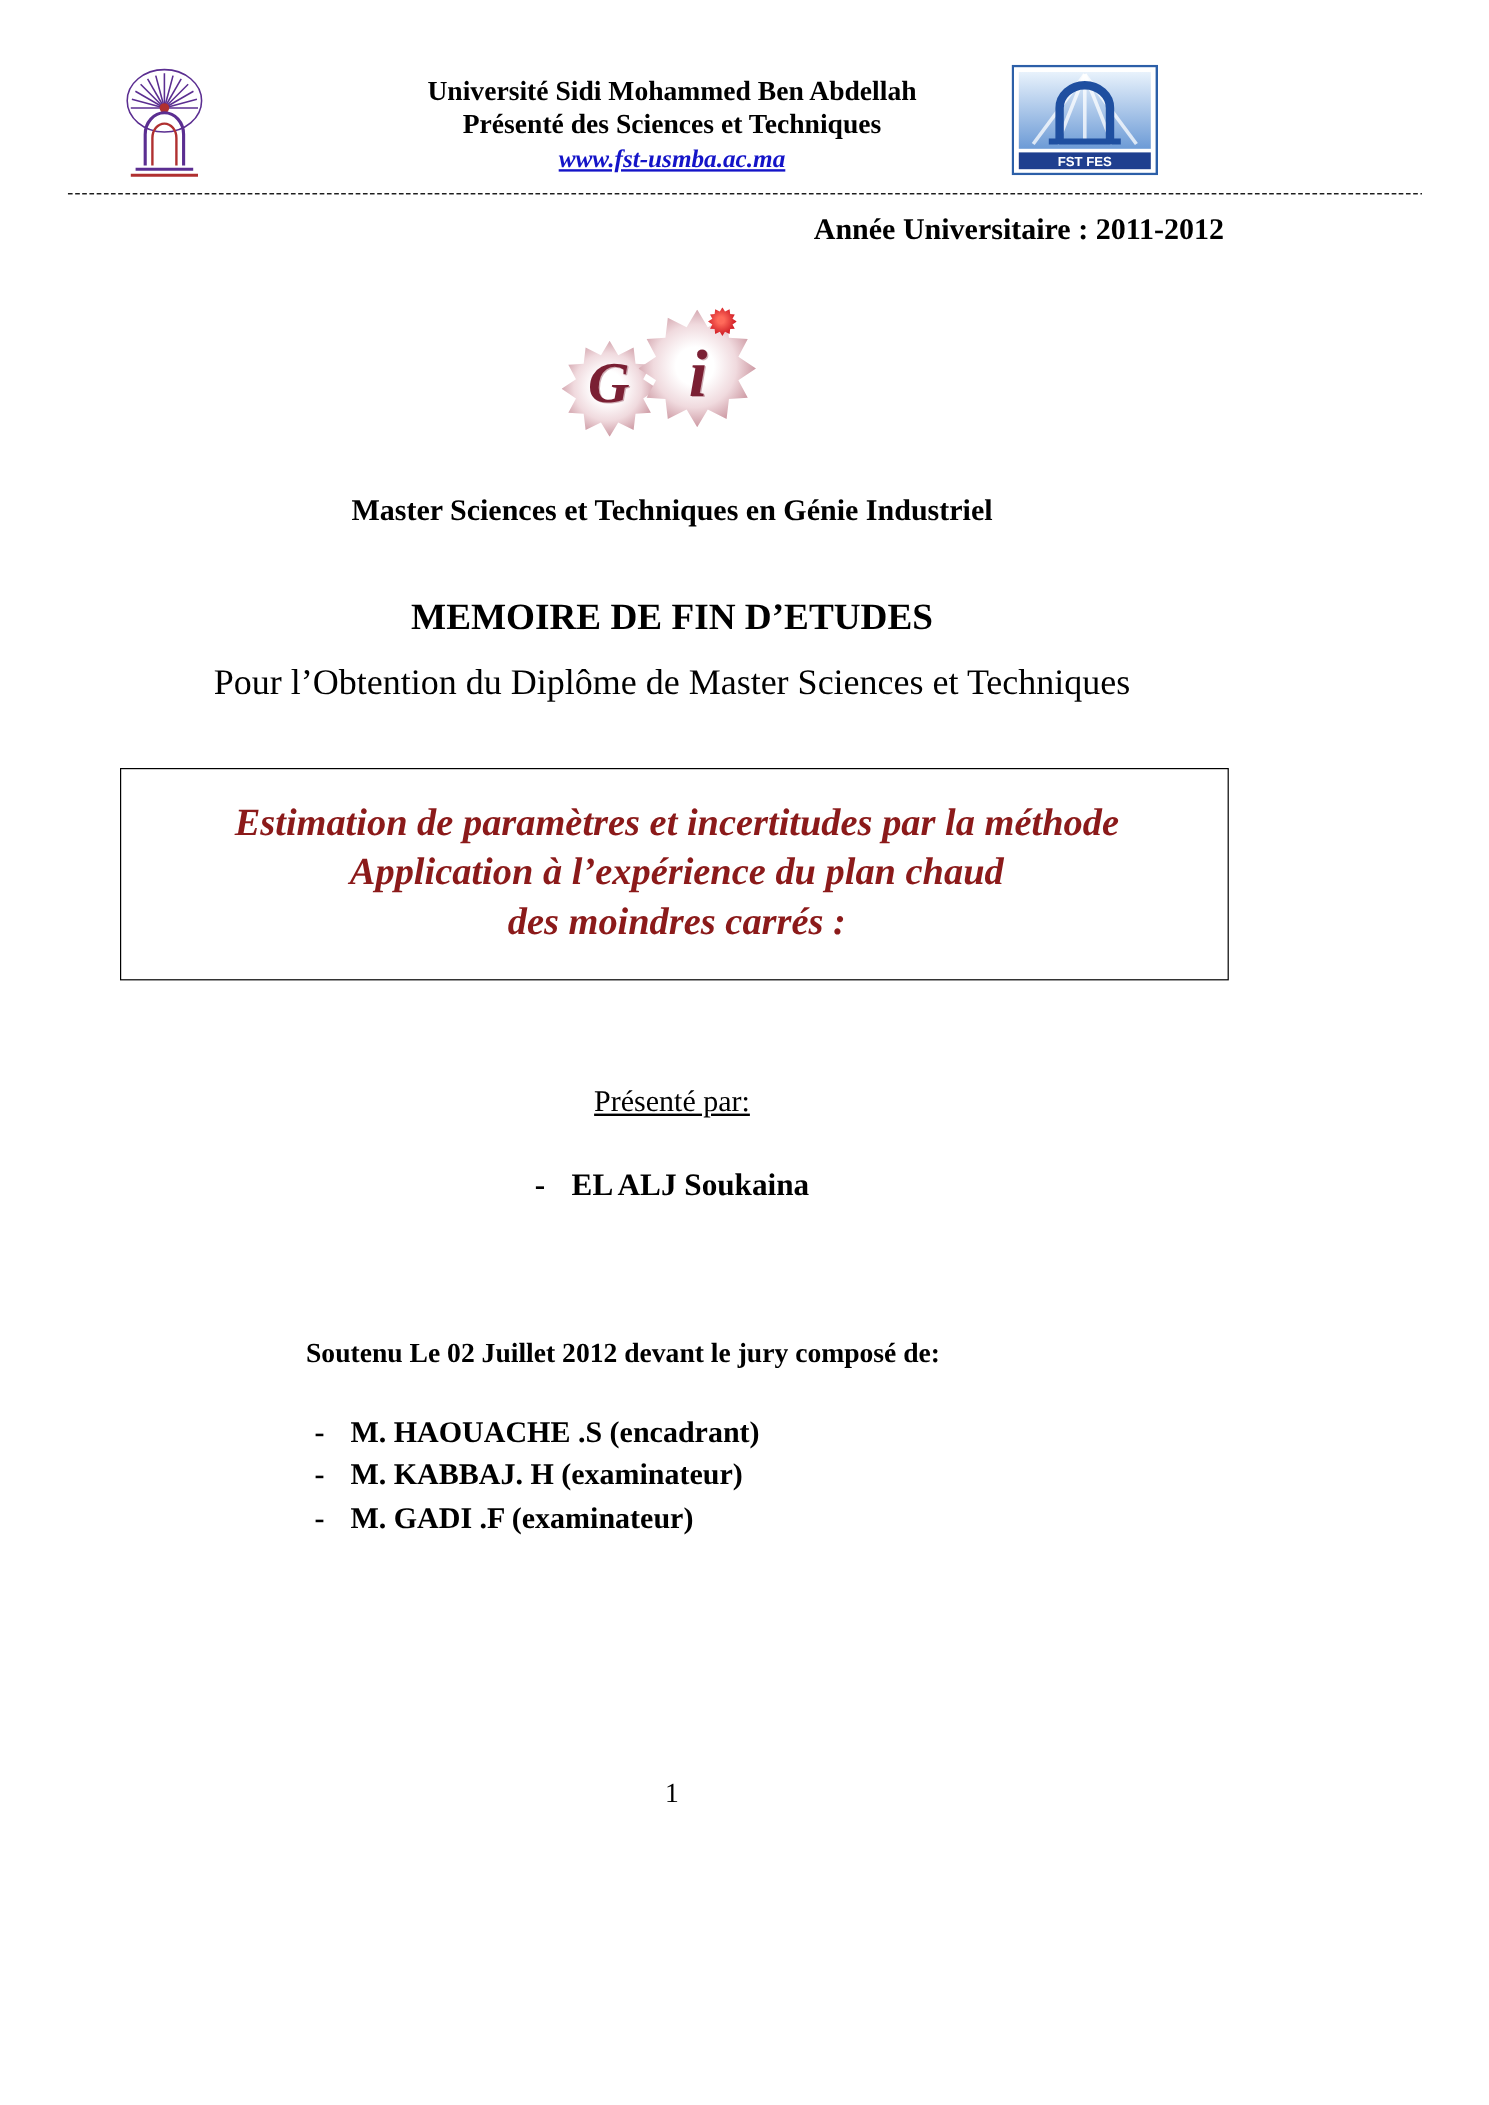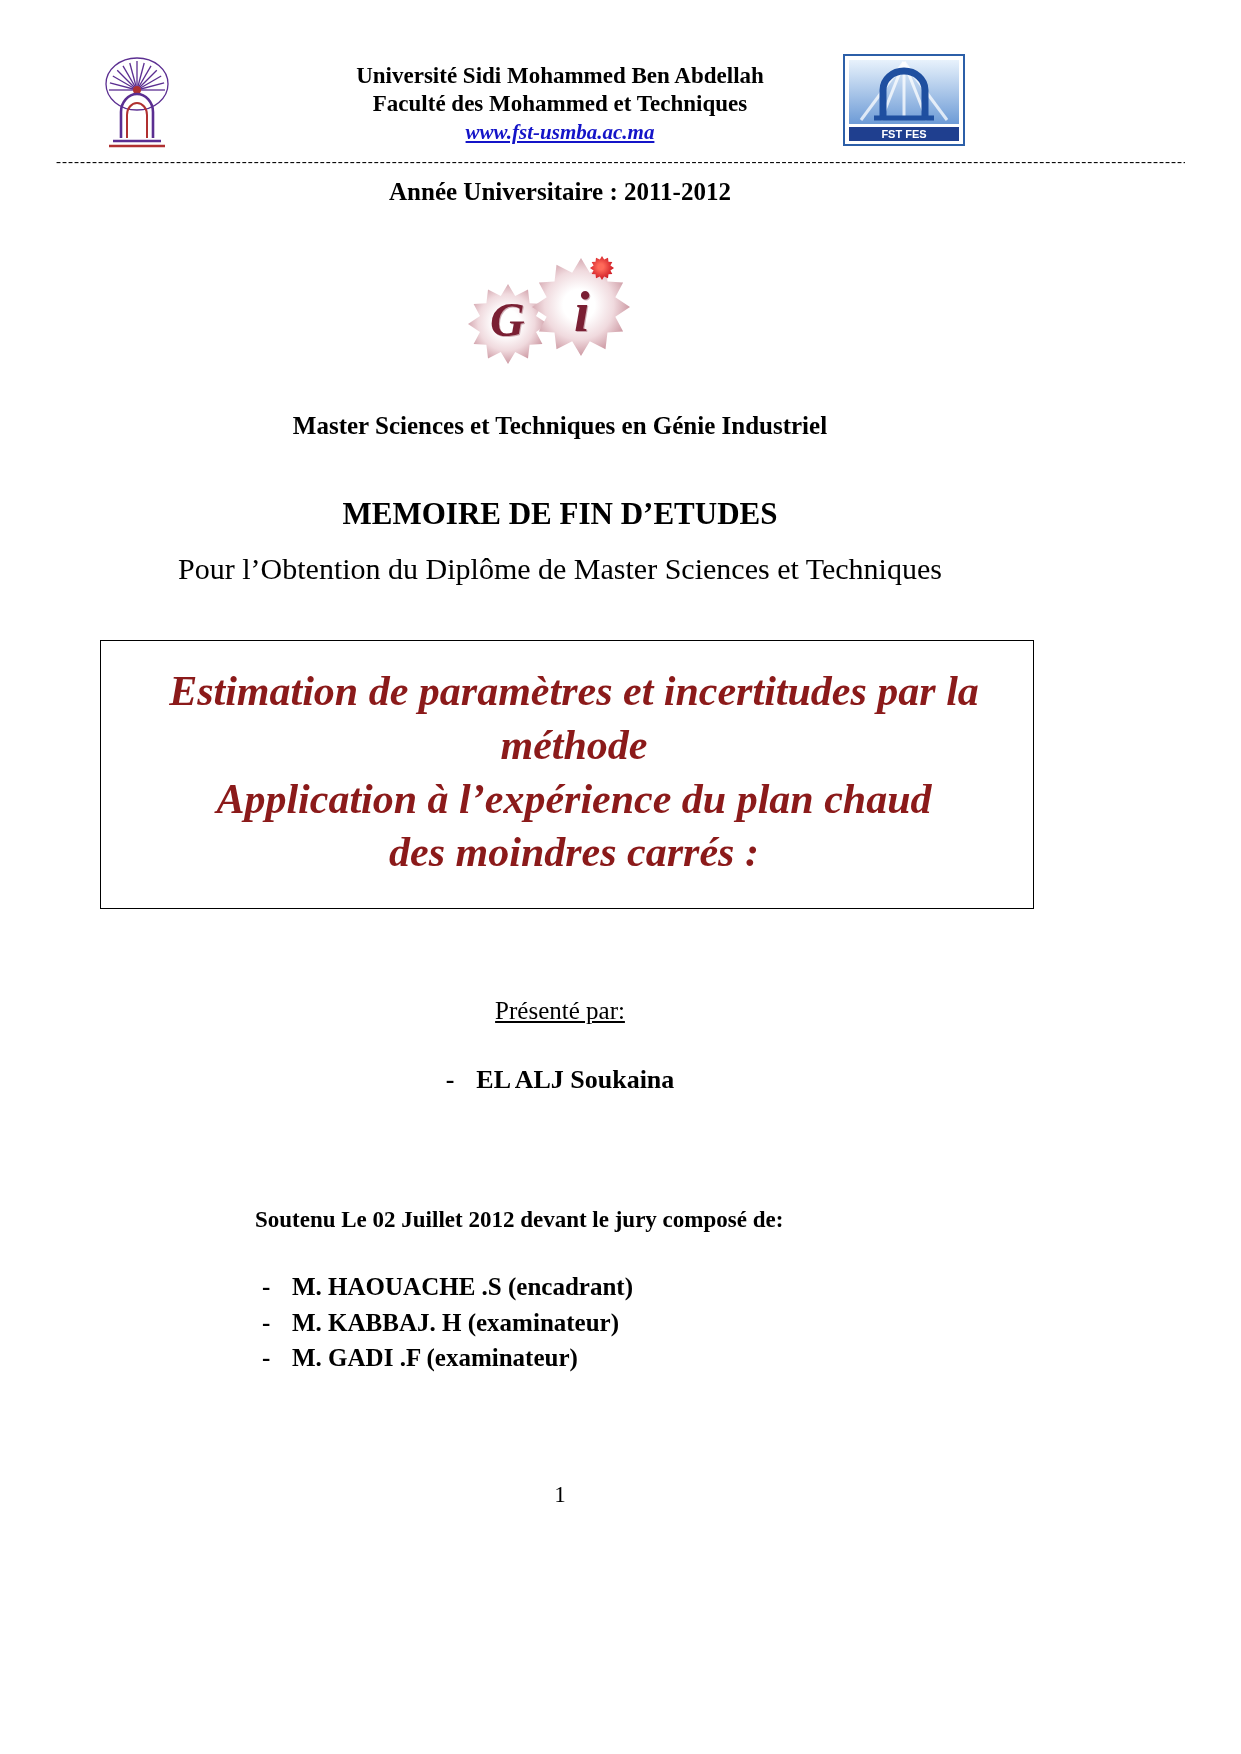--- a/index.html
+++ b/index.html
@@ -22,21 +22,21 @@
     color:#1414c8; font-style:italic; font-weight:bold; font-size:21px;
     text-decoration:underline; cursor:pointer;text-align:center;
   }
 
   .dashes {
     margin:0 56px; height:18px; overflow:hidden; white-space:nowrap;
     font-size:15px; letter-spacing:1px; line-height:18px;
   }
 
   .year {
-    width:920px; margin-left:100px; text-align:center; padding-right:0;
+    width:920px; margin-left:100px; text-align:right; padding-right:0;
     font-weight:bold; font-size:25px; margin-top:8px;
   }
 
   
   .gi-logo { position:relative; width:180px; height:112px; margin:50px 0 0 462px; }
   .burst {
     position:absolute;
     clip-path: polygon(50% 0%, 59% 15%, 75% 7%, 77% 24%, 93% 25%, 85% 40%, 100% 50%, 85% 60%, 93% 75%, 77% 76%, 75% 93%, 59% 85%, 50% 100%, 41% 85%, 25% 93%, 23% 76%, 7% 75%, 15% 60%, 0% 50%, 15% 40%, 7% 25%, 23% 24%, 25% 7%, 41% 15%);
     background: radial-gradient(circle at 48% 48%, #ffffff 22%, #f0dade 48%, #c58b96 76%, #8c2a3a 100%);
   }
@@ -53,22 +53,22 @@
   
   .col { width:920px; margin-left:100px; text-align:center; }
 
   .program { margin-top:44px; font-weight:bold; font-size:25px; }
 
   .memoire-title { margin-top:56px; font-weight:bold; font-size:31px; }
   .memoire-subtitle { margin-top:20px; font-size:30px; }
 
   .title-box {
     margin:54px 0 0 100px; width:898px; border:1px solid #000;
-    padding:24px 10px 28px 24px; text-align:center;
-    color:#8b1a1a; font-style:italic; font-weight:bold; font-size:42px; line-height:1.28;
+    padding:24px 10px 28px 14px; text-align:center;
+    color:#8b1a1a; font-style:italic; font-weight:bold; font-size:32px; line-height:1.28;
   }
 
   
   .stage { margin:84px 0 0 104px; display:flex; align-items:flex-start; font-size:25px; }
   .stage .stage-label { font-weight:bold; white-space:nowrap; }
   .stage .stage-colon { margin:0 10px 0 6px; }
   .stage .stage-lines {
     display:inline-block; text-align:center;
     color:#8b1a1a; font-style:italic; font-weight:bold; line-height:1.5;
   }
@@ -114,21 +114,21 @@
         <circle cx="42" cy="36" r="4" fill="#b03030"></circle>
         <path d="M26 84 L26 58 A16 18 0 1 1 58 58 L58 84" stroke="#5b2e91" stroke-width="2.6" fill="none"></path>
         <path d="M32 84 L32 61 A10 12 0 1 1 52 61 L52 84" stroke="#b03030" stroke-width="2" fill="none"></path>
         <line x1="18" y1="87" x2="66" y2="87" stroke="#5b2e91" stroke-width="2.4"></line>
         <line x1="14" y1="92" x2="70" y2="92" stroke="#b03030" stroke-width="2.4"></line>
       </svg>
     </div>
 
     <div class="header-center">
       <div class="univ">Université Sidi Mohammed Ben Abdellah</div>
-      <div class="fac">Faculté des Mohammed et Techniques</div>
+      <div class="fac">Présenté des Sciences et Techniques</div>
       <a class="site">www.fst-usmba.ac.ma</a>
     </div>
 
     <div class="logo-right">
       <svg width="122" height="92" viewBox="0 0 122 92">
         <defs>
           <linearGradient id="sky" x1="0" y1="0" x2="0" y2="1">
             <stop offset="0" stop-color="#e8f2fc"></stop>
               <stop offset="1" stop-color="#6d9bd6"></stop>
           </linearGradient>

